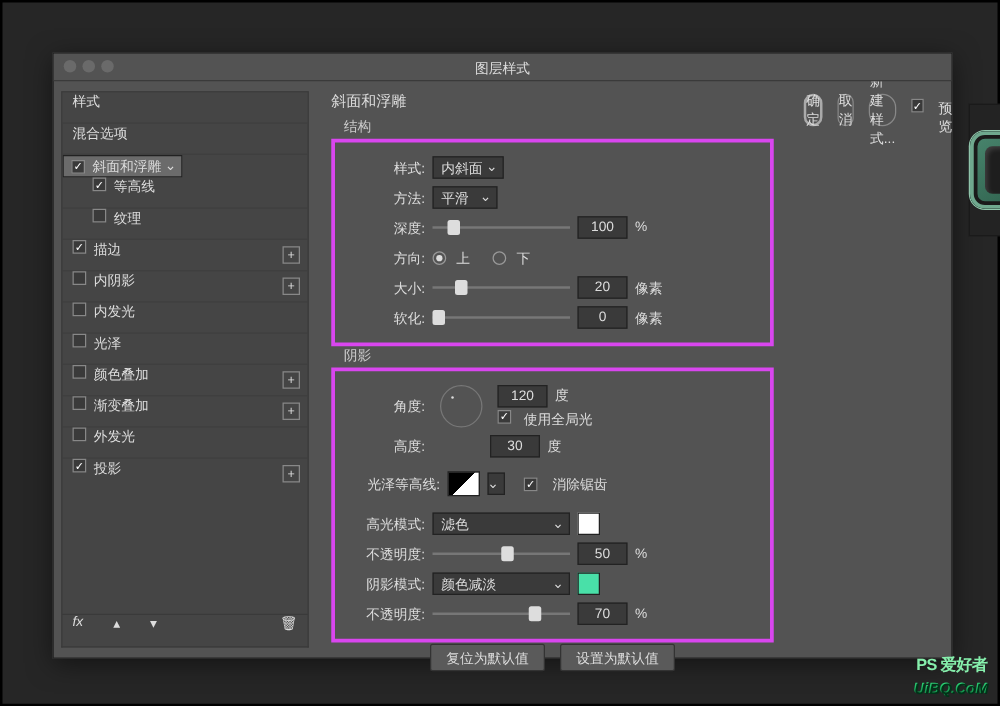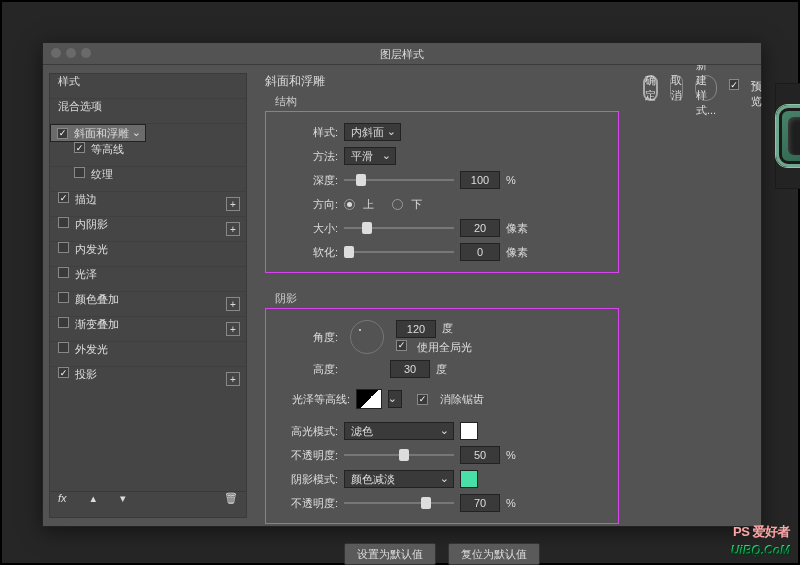--- a/index.html
+++ b/index.html
@@ -16,21 +16,21 @@
 .row.header{background:#454545}
 .row.sel{background:#6b6b6b}
 .row.sub{padding-left:24px}
 .chk{width:11px;height:11px;border:1px solid #888;margin-right:6px;display:inline-flex;align-items:center;justify-content:center;background:#3a3a3a}
 .chk.on::after{content:"✓";font-size:9px;color:#fff}
 .plus{position:absolute;right:6px;top:5px;width:14px;height:14px;border:1px solid #888;display:flex;align-items:center;justify-content:center;font-size:10px}
 .leftfoot{height:26px;border:1px solid #3a3a3a;border-top:none;background:#454545;display:flex;align-items:flex-start;padding:0 8px;gap:24px;color:#999}
 .mid{flex:1;padding:8px 12px}
 .sect{font-size:12px;margin-bottom:4px}
 .sub-sect{margin-left:10px;margin-bottom:2px;color:#ccc}
-.group{border:1px solid #d946ef;padding:8px 10px;margin-bottom:18px}
+.group{border:3px solid #d946ef;padding:8px 10px;margin-bottom:0}
 .fr{display:flex;align-items:center;height:24px;gap:6px}
 .lbl{width:62px;text-align:right}
 .sel{background:#3a3a3a;border:1px solid #222;height:18px;padding:0 16px 0 6px;position:relative;min-width:52px;display:inline-flex;align-items:center}
 .sel::after{content:"⌄";position:absolute;right:4px;top:1px}
 .num{background:#3a3a3a;border:1px solid #222;width:40px;height:18px;text-align:center;line-height:16px}
 .slider{flex:1;height:14px;position:relative;max-width:110px}
 .track{position:absolute;top:6px;left:0;right:0;height:2px;background:#777}
 .thumb{position:absolute;top:1px;width:10px;height:12px;background:#ddd;border-radius:2px}
 .radio{width:11px;height:11px;border:1px solid #999;border-radius:50%;margin-right:2px;display:inline-flex;align-items:center;justify-content:center}
 .radio.on::after{content:"";width:5px;height:5px;background:#ddd;border-radius:50%}
@@ -39,21 +39,21 @@
 .swatch{width:18px;height:18px;border:1px solid #222}
 .gloss{width:26px;height:20px;background:linear-gradient(135deg,#000 0%,#000 50%,#fff 50%,#fff 100%);border:1px solid #222}
 .btn{background:#5a5a5a;border:1px solid #333;height:22px;padding:0 12px;display:inline-flex;align-items:center;border-radius:2px}
 .right{width:130px;padding:10px 12px;display:flex;flex-direction:row;gap:12px}
 .rbtn{height:26px;border:1px solid #888;border-radius:13px;display:flex;align-items:center;justify-content:center;background:#535353}
 .rbtn.primary{border:2px solid #aaa}
 .thumb-prev{width:106px;height:106px;background:#232323;margin-top:8px;display:flex;align-items:center;justify-content:center;border:1px solid #1a1a1a}
 .prev-inner{width:62px;height:62px;border-radius:12px;background:linear-gradient(145deg,#4a876f,#2a5a47);box-shadow:inset 0 0 0 3px #6fa88e,inset 0 0 0 6px #1a1a1a,0 0 0 1px #8fc4aa;position:relative}
 .prev-inner::after{content:"";position:absolute;inset:12px;background:#1e1e1e;border-radius:6px;box-shadow:inset 2px 2px 4px rgba(255,255,255,.15)}
 .wm{position:absolute;right:8px;bottom:6px;font-size:12px;font-weight:bold;font-style:italic;background:linear-gradient(#3aef8a,#067a3a);-webkit-background-clip:text;color:transparent;text-shadow:1px 1px 0 #003318}
-.wm2{position:absolute;right:8px;bottom:22px;font-size:13px;font-weight:bold;color:#fca5a5;letter-spacing:-0.5px}
+.wm2{position:absolute;right:8px;bottom:22px;font-size:13px;font-weight:bold;color:#86efac;letter-spacing:-0.5px}
 </style>
 </head>
 <body>
 
 <div class="frame">
  <div class="dialog">
   <div class="titlebar">
     <div class="dots">
           <div class="dot"></div>
           <div class="dot"></div>
@@ -229,24 +229,24 @@
               <div class="slider">
                 <div class="track"></div>
                 <div class="thumb" style="left:70%"></div>
               </div>
               <span class="num">70</span>
               <span>%</span>
             </div>
     </div>
     <div class="fr" style="justify-content:center;gap:12px">
       <span class="btn">
-              <span>设置为默认值</span>
+              <span>复位为默认值</span>
             </span>
       <span class="btn">
-              <span>复位为默认值</span>
+              <span>设置为默认值</span>
             </span>
     </div>
    </div>
 
    <div class="right">
      <div class="rbtn primary">
             <span>确定</span>
           </div>
      <div class="rbtn">
             <span>取消</span>

